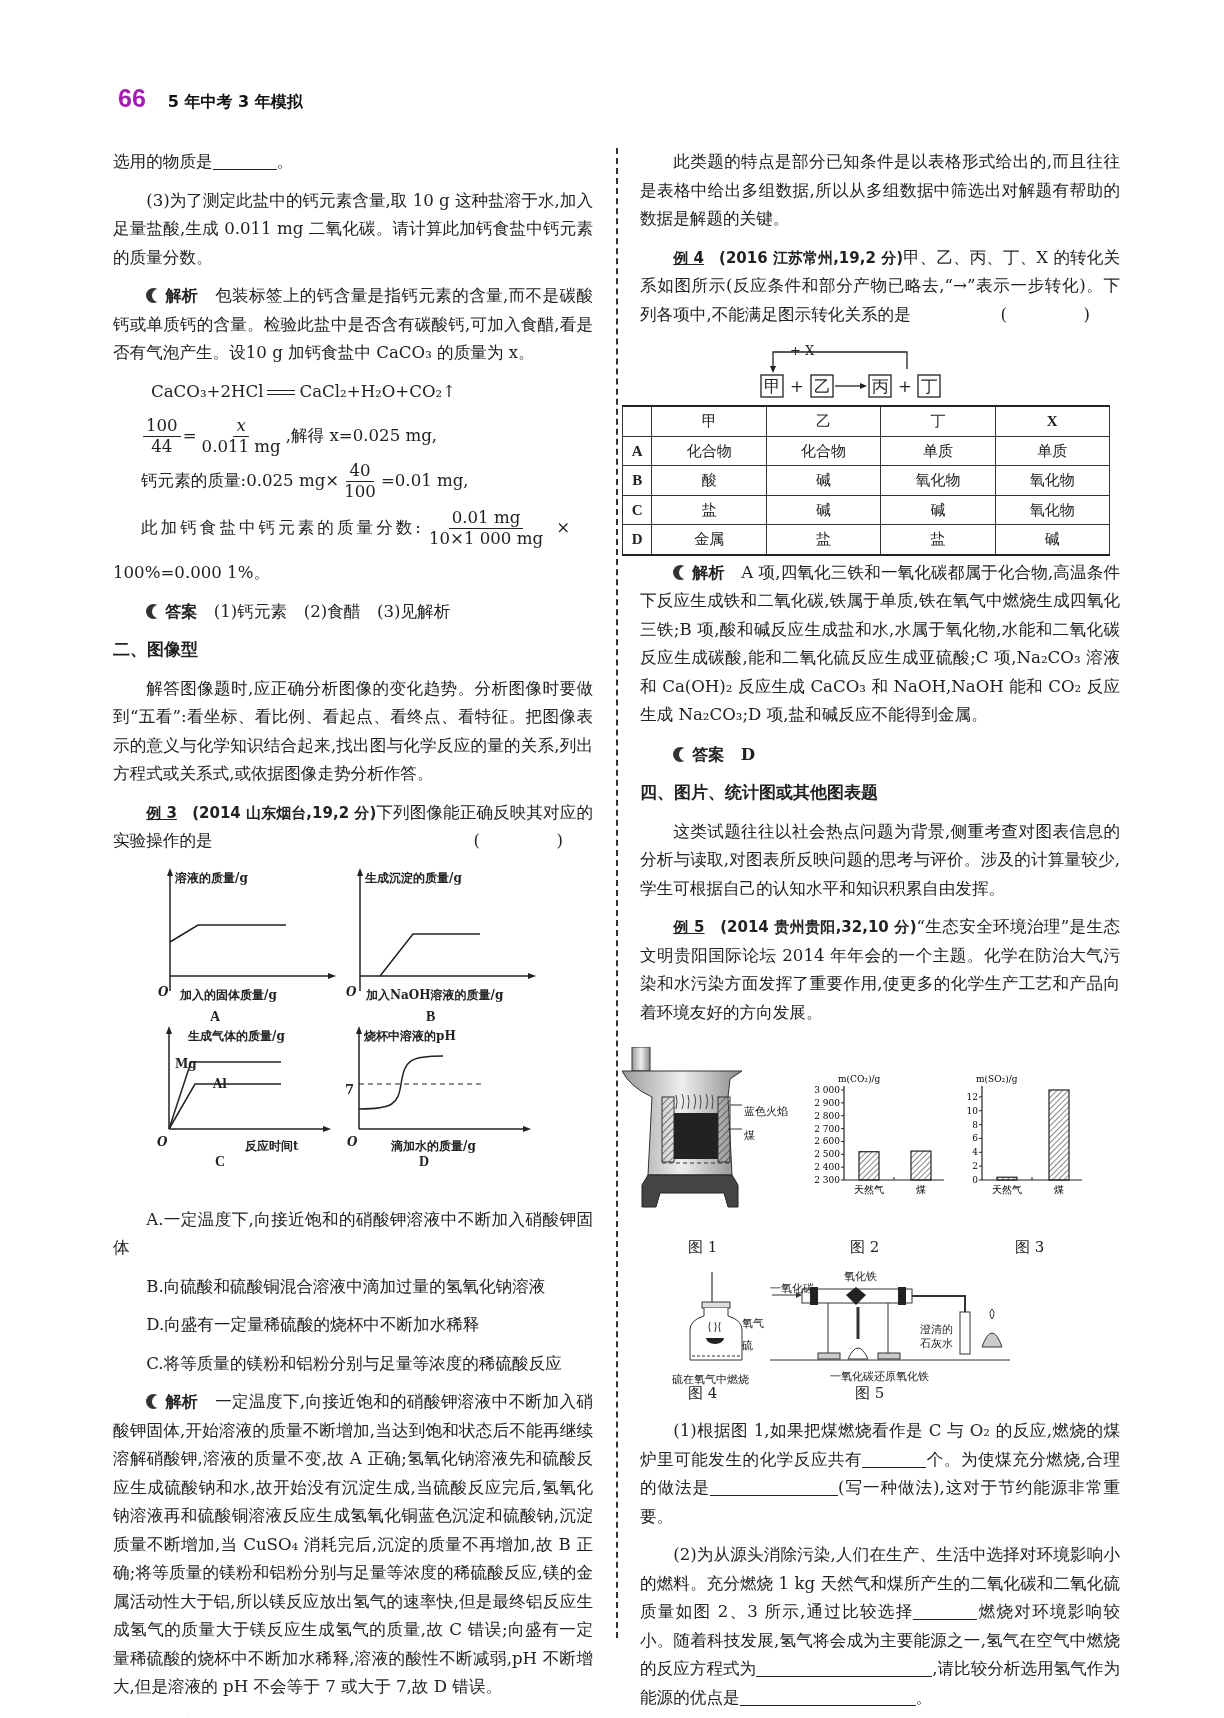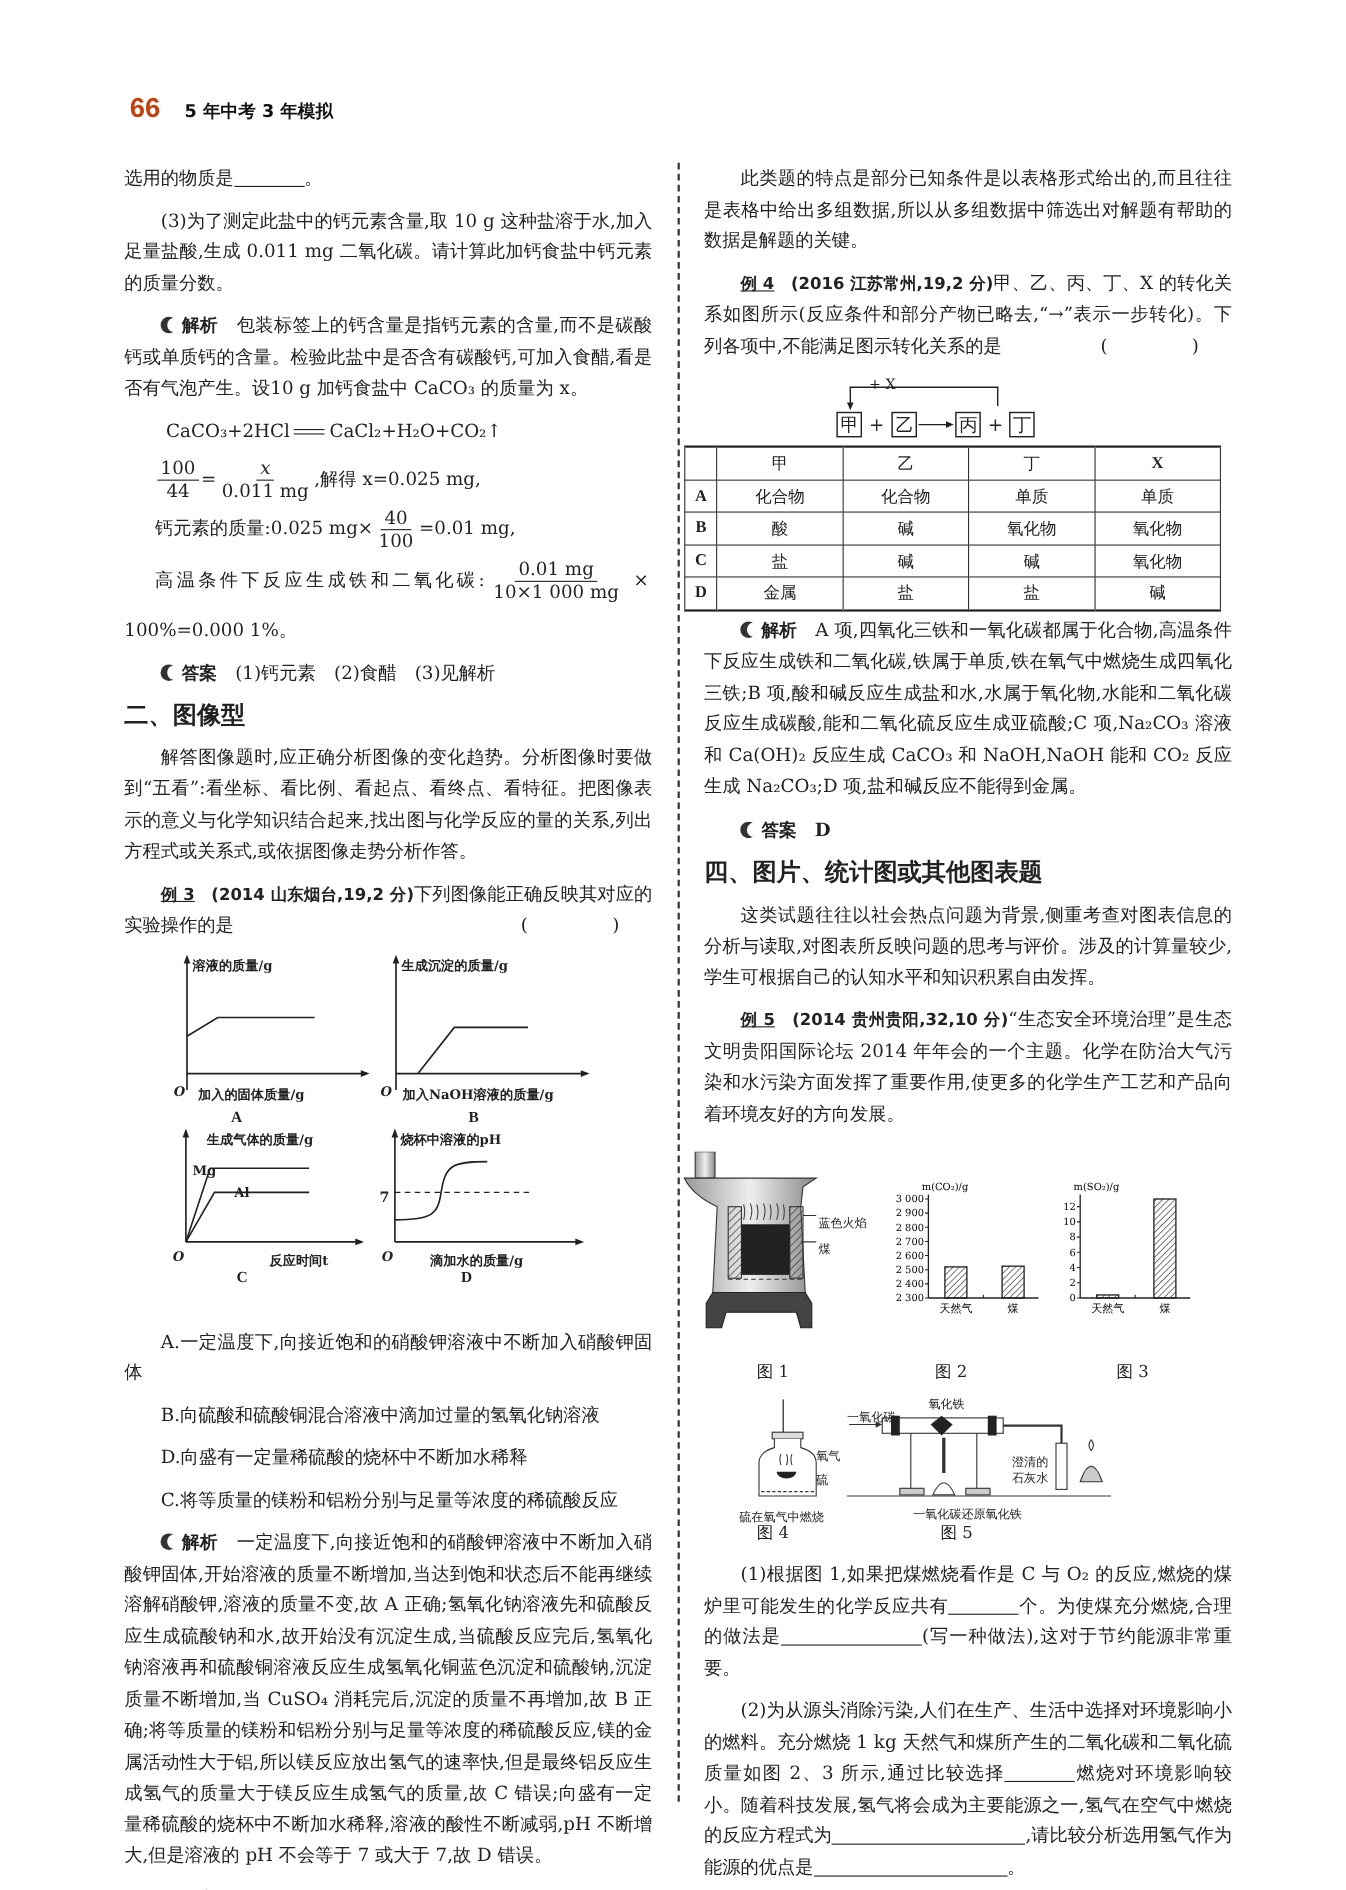--- a/index.html
+++ b/index.html
@@ -1,27 +1,27 @@
 <!DOCTYPE html>
 <html><head>
 <meta charset="utf-8">
 <style>
   html,body{margin:0;padding:0;background:#fff;}
   body{width:1224px;height:1718px;position:relative;overflow:hidden;font-family:"DejaVu Serif","Liberation Serif",serif;color:#222;}
   .hdr{position:absolute;left:118px;top:84px;display:flex;align-items:baseline;gap:22px;}
-  .pno{font-family:"Liberation Sans",sans-serif;font-size:25px;font-weight:bold;color:#c2410c;}
+  .pno{font-family:"Liberation Sans",sans-serif;font-size:25px;font-weight:bold;color:#a21caf;}
   .btitle{font-family:"DejaVu Sans",sans-serif;font-size:16px;font-weight:bold;color:#111;}
   .col{position:absolute;top:138px;width:500px;font-size:16.6px;line-height:28.5px;}
   .col.left{left:103px;}
   .col.right{left:630px;top:138px;}
   .sep{position:absolute;left:616px;top:148px;height:1490px;border-left:2px dashed #333;}
   p{margin:10px;text-align:justify;}
   .ind{text-indent:2em;}
   .ind3{text-indent:3.3em;}
-  .sec{font-family:Liberation Serif, serif;font-weight:bold;font-size:22px;}
+  .sec{font-family:Liberation Serif, serif;font-weight:bold;font-size:17px;}
   .ex{font-family:"DejaVu Sans",sans-serif;font-weight:bold;font-size:15px;}
   .ex u{text-decoration:underline;}
   .tag{font-family:"DejaVu Sans",sans-serif;font-weight:bold;font-size:16px;}
   .moon{display:inline-block;width:15px;height:15px;border-radius:50%;background:#333;position:relative;margin-right:4px;vertical-align:-2px;}
   .moon::after{content:"";position:absolute;left:6px;top:1px;width:12px;height:13px;border-radius:50%;background:#fff;}
   .blank{display:inline-block;border-bottom:1.5px solid #222;height:18px;vertical-align:-3px;}
   .eq{padding-left:38px;}
   .frac{display:inline-flex;flex-direction:column;align-items:center;vertical-align:middle;line-height:20px;margin:0 2px;}
   .frac .n{border-bottom:1.5px solid #222;padding:0 3px;}
   .frac .d{padding:0 3px;}
@@ -65,21 +65,21 @@
         <span class="d">44</span>
       </span>=<span class="frac">
         <span class="n" style="font-style:italic">x</span>
         <span class="d">0.011 mg</span>
       </span><span>,解得 x=0.025 mg,</span>
   </p>
   <p class="eq" style="margin:4px 0"><span>钙元素的质量:0.025 mg×</span><span class="frac">
         <span class="n">40</span>
         <span class="d">100</span>
       </span><span>=0.01 mg,</span></p>
-  <p class="eq" style="margin:6px 0;letter-spacing:3px"><span>高温条件下反应生成铁和二氧化碳:</span><span class="frac" style="letter-spacing:0">
+  <p class="eq" style="margin:6px 0;letter-spacing:3px"><span>此加钙食盐中钙元素的质量分数:</span><span class="frac" style="letter-spacing:0">
         <span class="n">0.01 mg</span>
         <span class="d">10×1 000 mg</span>
       </span> <span>×</span></p>
   <p>100%=0.000 1%。</p>
   <p class="ind"><span class="tag"><span class="moon"></span><span>答案</span></span>　<span>(1)钙元素　(2)食醋　(3)见解析</span></p>
   <p class="sec">二、图像型</p>
   <p class="ind">解答图像题时,应正确分析图像的变化趋势。分析图像时要做到“五看”:看坐标、看比例、看起点、看终点、看特征。把图像表示的意义与化学知识结合起来,找出图与化学反应的量的关系,列出方程式或关系式,或依据图像走势分析作答。</p>
   <p class="ind"><span class="ex"><u>例 3</u>　<span>(2014 山东烟台,19,2 分)</span></span><span>下列图像能正确反映其对应的实验操作的是</span><span class="right-paren">(　)</span></p>
 
   <div class="graphs">

